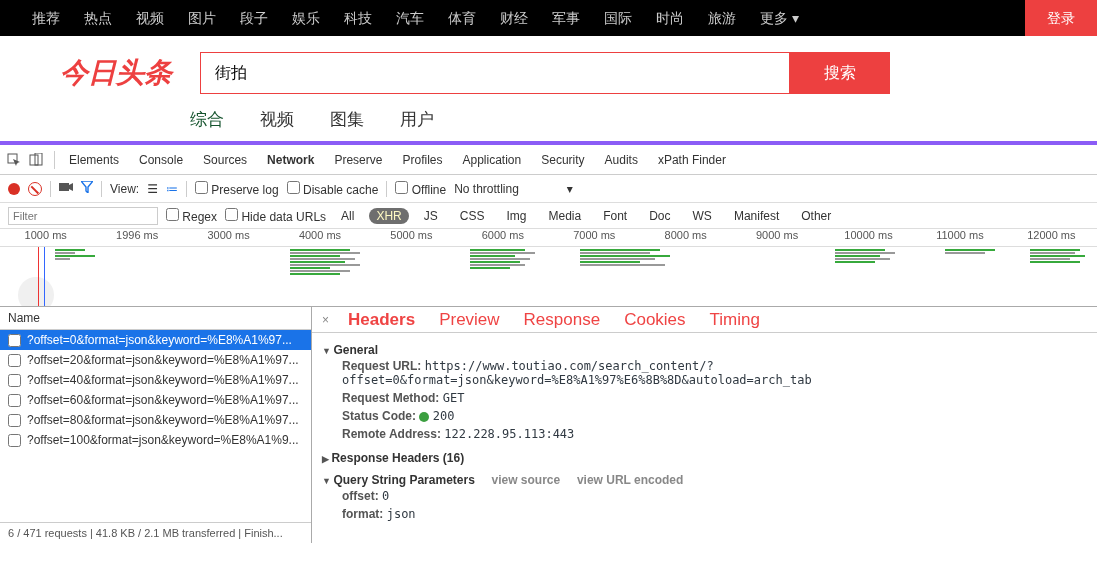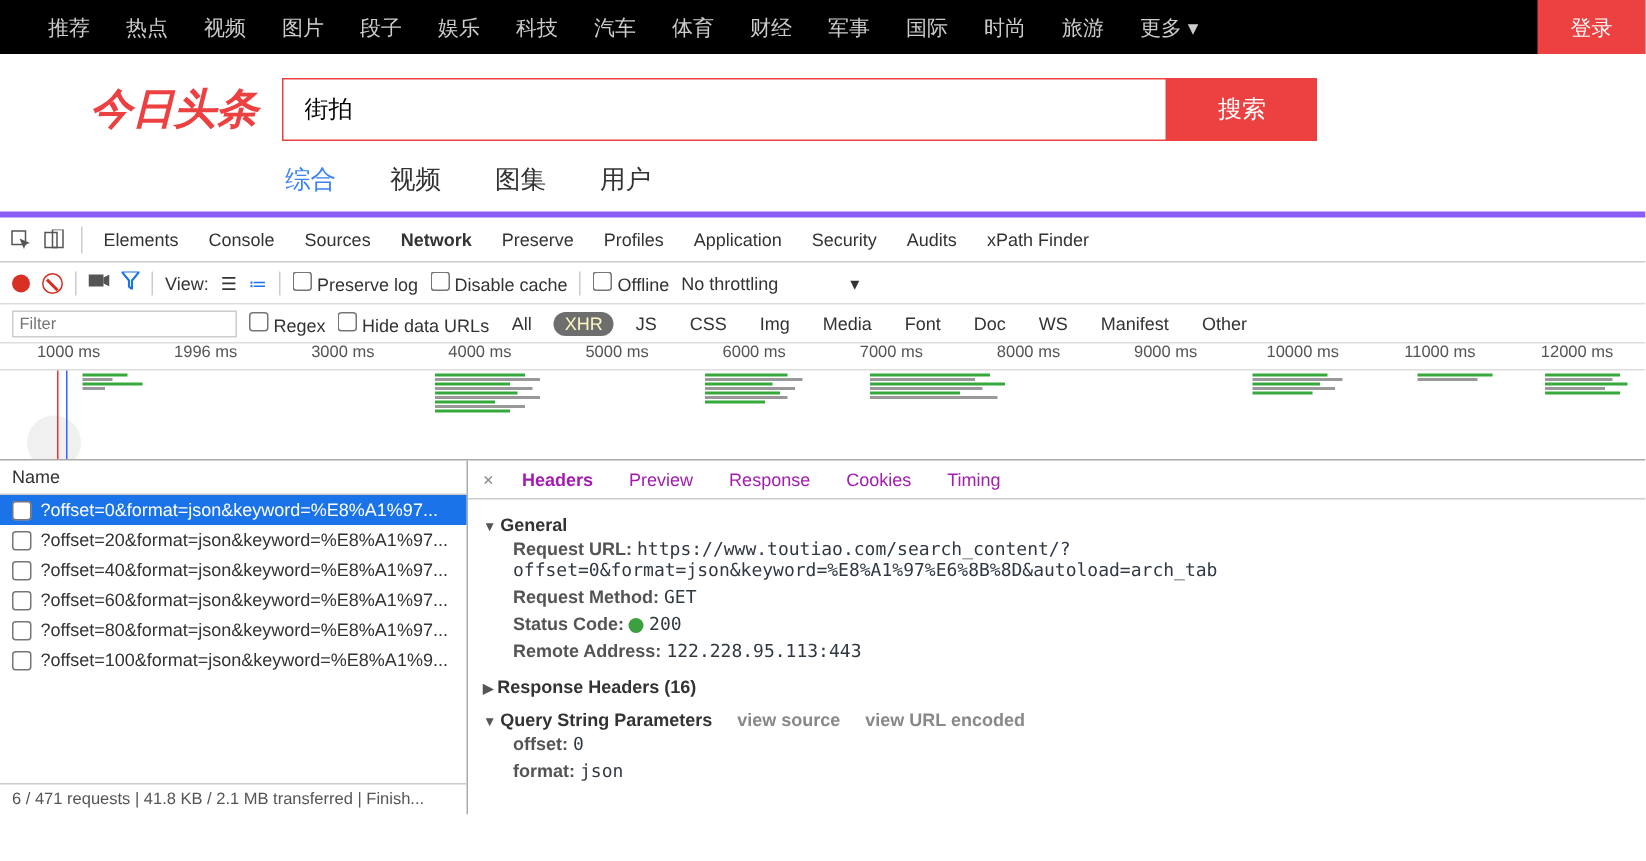--- a/index.html
+++ b/index.html
@@ -5,29 +5,29 @@
 *{margin:0;padding:0;box-sizing:border-box;font-family:"Microsoft YaHei",Arial,sans-serif}
 body{background:#fff;font-size:12px;color:#333}
 
 
 .topnav{background:#000;height:36px;display:flex;align-items:center;padding:0 0 0 20px;position:relative}
 .topnav a{color:#ccc;text-decoration:none;padding:0 12px;font-size:14px;line-height:36px;display:inline-block}
 .topnav .login{position:absolute;right:0;background:#ed4040;color:#fff;padding:0 22px;height:36px;line-height:36px}
 
 
 .header{display:flex;align-items:center;padding:16px 0 10px 60px}
-.logo{color:#ed4040;font-weight:900;font-size:28px;margin-right:16px;font-style:italic}
+.logo{color:#ed4040;font-weight:900;font-size:28px;margin-right:28px;font-style:italic}
 .searchbox{display:flex;height:42px}
 .searchbox input{width:590px;height:42px;border:1px solid #ed4040;padding:0 14px;font-size:16px;outline:none}
 .searchbox button{width:100px;height:42px;background:#ed4040;color:#fff;border:none;font-size:16px;cursor:pointer}
 
 
 .tabs{padding:4px 0 10px 190px;display:flex;gap:36px}
 .tabs a{font-size:17px;color:#333;text-decoration:none}
-.tabs a.active{color:#3b82f6}
+.tabs a.active{color:#14532d}
 
 
 .devtools{border-top:4px solid #8b5cf6;font-size:12px;font-family:"Segoe UI",Arial}
 .dt-tabs{display:flex;align-items:center;height:30px;border-bottom:1px solid #ccc;padding:0 6px}
 .dt-tabs .ico{width:16px;height:16px;margin-right:6px;display:flex;align-items:center;justify-content:center}
 .dt-tabs a{padding:0 10px;line-height:30px;color:#333;text-decoration:none;font-size:12px}
 
 .dt-toolbar{display:flex;align-items:center;height:28px;padding:0 8px;border-bottom:1px solid #ddd;gap:8px;font-size:12px;color:#333}
 .dt-toolbar .rec{width:12px;height:12px;background:#d93025;border-radius:50%}
 .dt-toolbar .noentry{width:14px;height:14px;border:1.5px solid #d93025;border-radius:50%;position:relative}
@@ -56,21 +56,21 @@
 .reqlist{width:312px;border-right:1px solid #aaa;display:flex;flex-direction:column}
 .reqlist .hdr{font-weight:normal;padding:4px 8px;border-bottom:1px solid #ccc}
 .reqlist .row{padding:3px 8px;display:flex;align-items:center;white-space:nowrap;overflow:hidden;text-overflow:ellipsis;font-size:12px}
 .reqlist .row.sel{background:#1a73e8;color:#fff}
 .reqlist .row input[type=checkbox]{margin-right:6px}
 .reqlist .status{margin-top:auto;border-top:1px solid #ccc;padding:4px 8px;color:#555;font-size:11px}
 
 .detail{flex:1;display:flex;flex-direction:column}
 .detail-tabs{display:flex;align-items:center;height:26px;border-bottom:1px solid #ccc;padding-left:4px;gap:2px}
 .detail-tabs .close{padding:0 6px;color:#888;cursor:pointer}
-.detail-tabs a{padding:0 11px;font-size:12px;text-decoration:none;color:#a21caf;line-height:26px}
+.detail-tabs a{padding:0 11px;font-size:17px;text-decoration:none;color:#ef4444;line-height:26px}
 .detail-tabs a.active{font-weight:bold}
 .detail-body{padding:6px 10px;font-size:12px;overflow:auto}
 .sect{padding:4px 0}
 .sect .title{font-weight:bold;cursor:pointer}
 .sect .title::before{content:"▼ ";font-size:9px;color:#555}
 .sect.collapsed .title::before{content:"▶ "}
 .kv{padding:2px 0 2px 20px}
 .kv b{color:#545454}
 .mono{font-family:Consolas,monospace;color:#303942}
 .greenball{display:inline-block;width:10px;height:10px;background:#3c9f40;border-radius:50%;vertical-align:middle}

